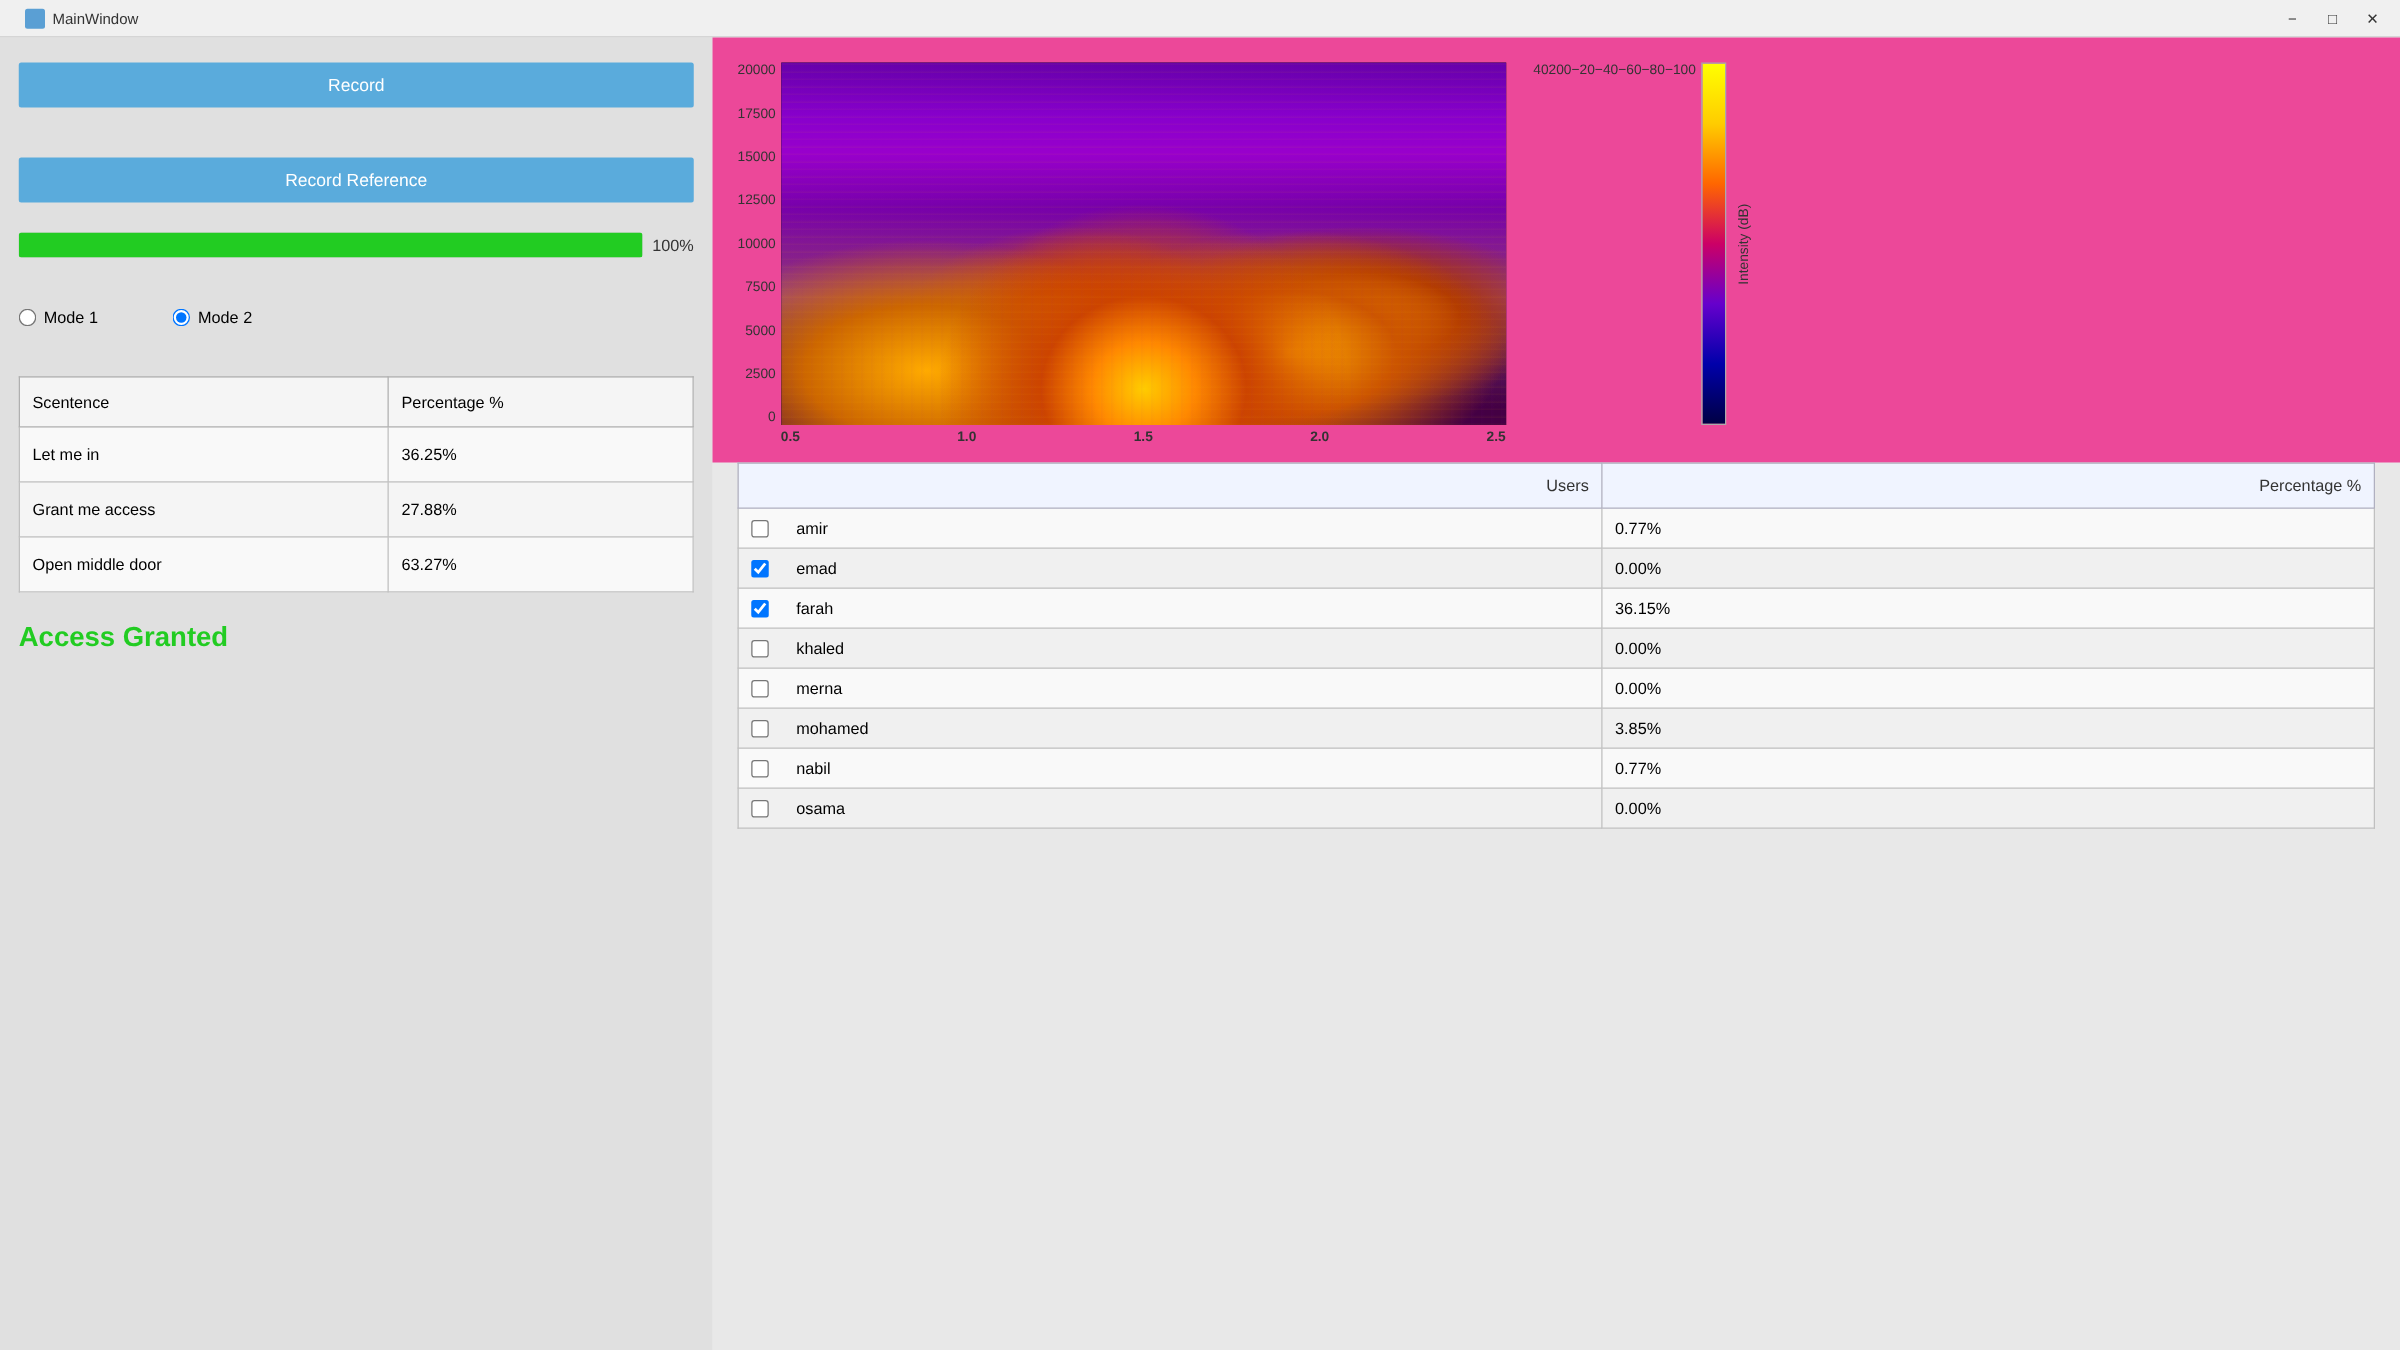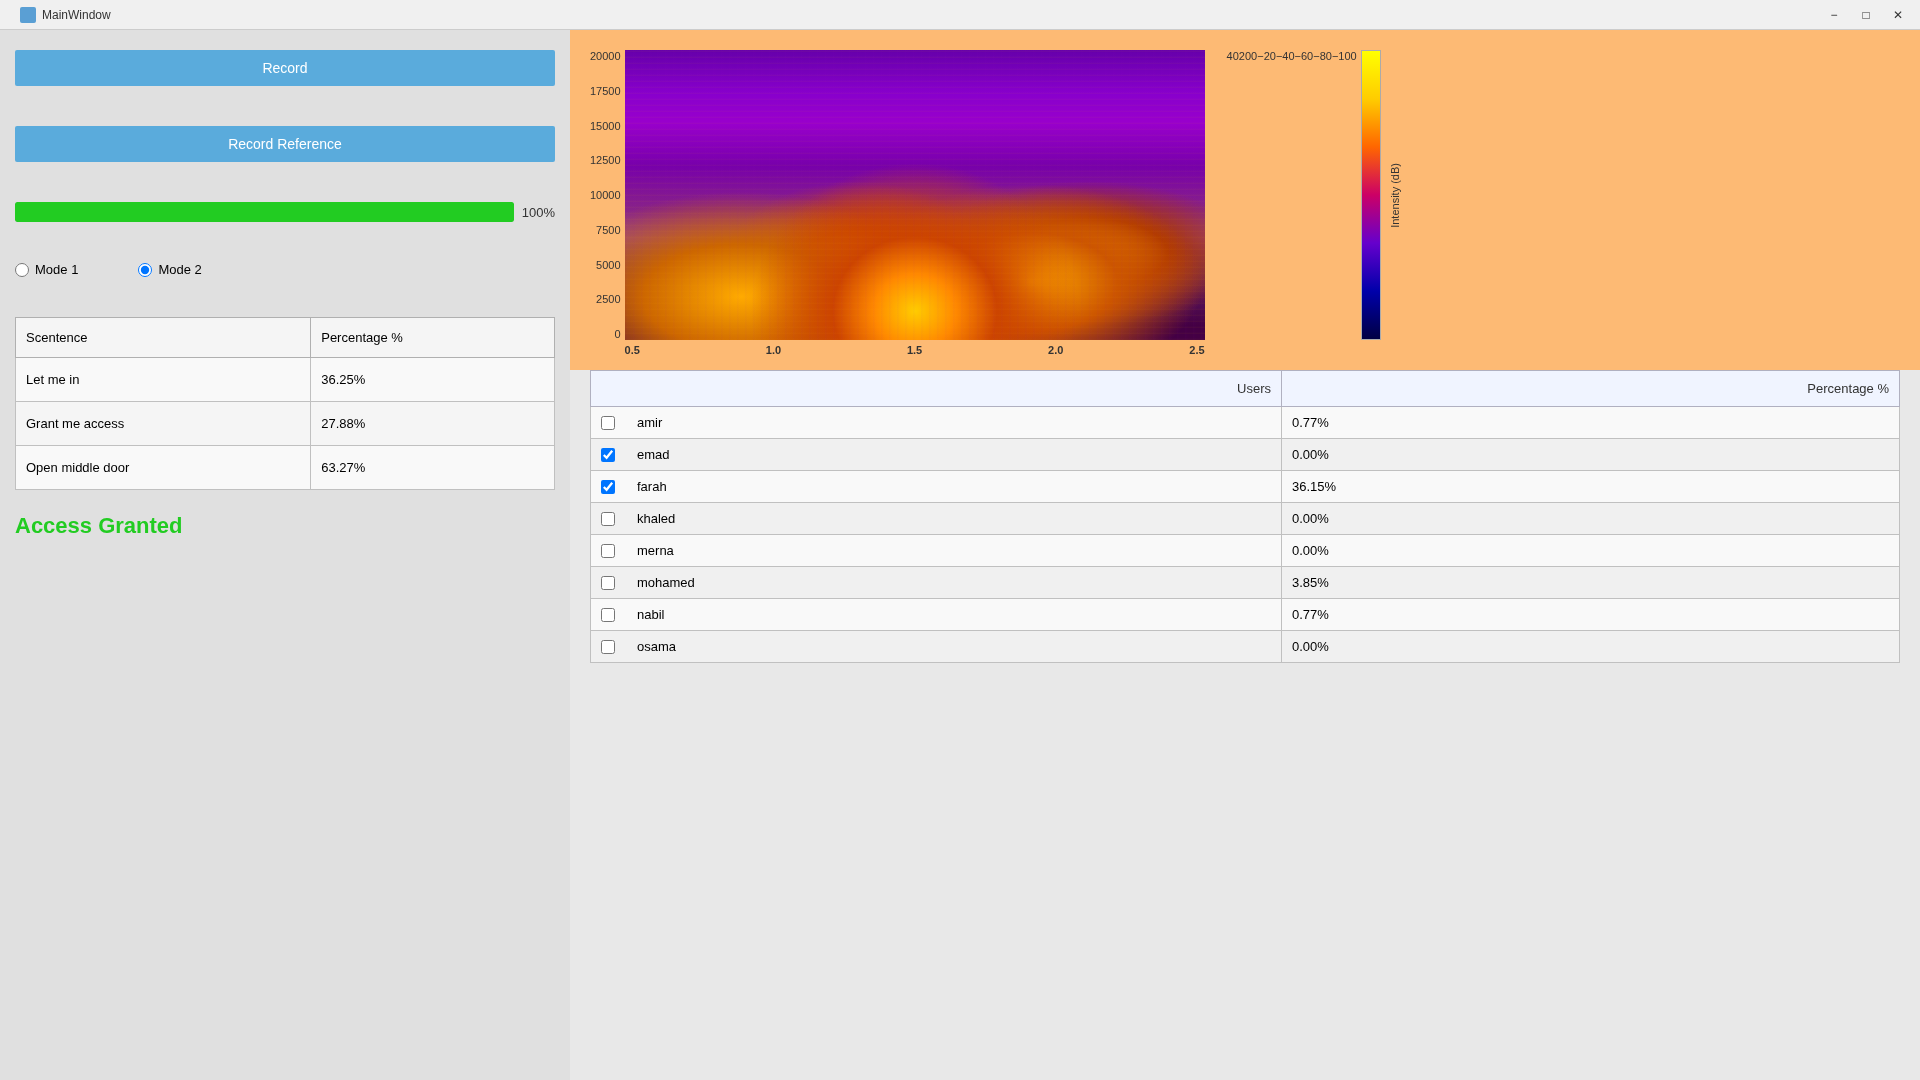--- a/index.html
+++ b/index.html
@@ -82,21 +82,21 @@
 
     .btn-record-ref {
       width: 100%;
       padding: 10px;
       background: #5aabdc;
       color: white;
       border: none;
       font-size: 14px;
       cursor: pointer;
       border-radius: 2px;
-      margin-bottom: 40px;
+      margin-bottom: 24px;
     }
 
     .progress-container {
       width: 100%;
       margin-bottom: 40px;
       display: flex;
       align-items: center;
       gap: 8px;
     }
     .progress-bar-bg {
@@ -170,21 +170,21 @@
     .right-panel {
       flex: 1;
       display: flex;
       flex-direction: column;
       background: #e8e8e8;
     }
 
     
     .spectrogram-area {
       padding: 20px 20px 10px 20px;
-      background: #fdba74;
+      background: #ec4899;
       display: flex;
       align-items: flex-start;
       gap: 10px;
     }
 
     .spectrogram-wrapper {
       display: flex;
       align-items: stretch;
       gap: 0;
     }

